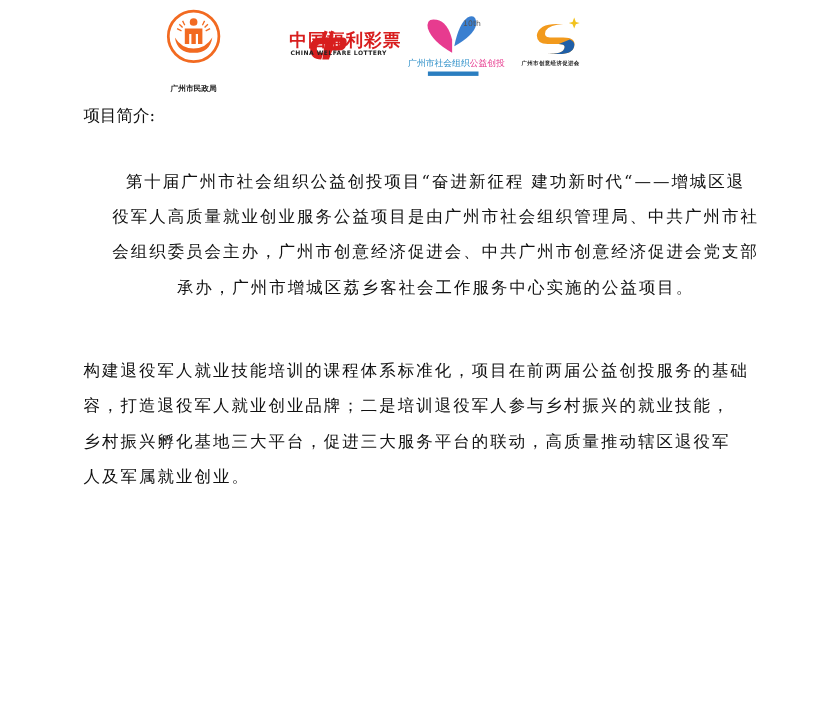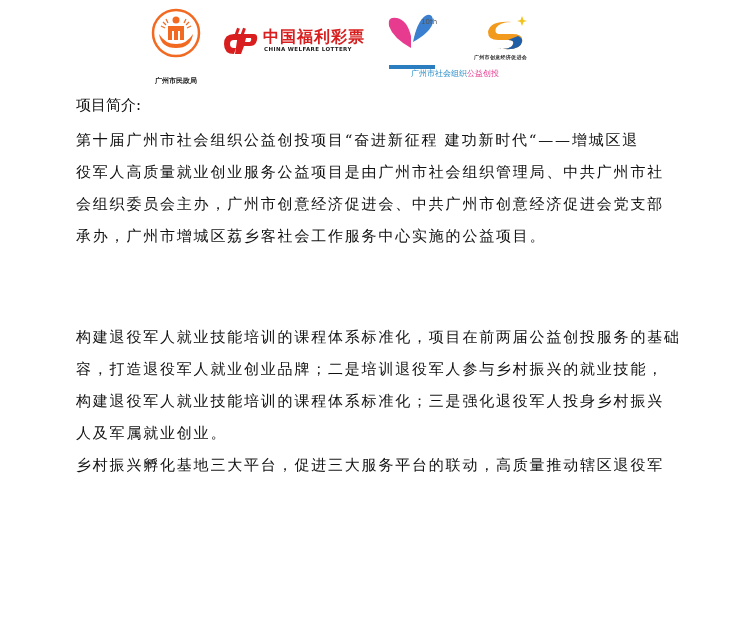--- a/index.html
+++ b/index.html
@@ -2,38 +2,38 @@
 <html><head>
 <meta charset="utf-8">
 <style>
   html, body { margin:0; padding:0; background:#ffffff; }
   body { width:745px; height:643px; position:relative; overflow:hidden;
          font-family:"DejaVu Serif", "Liberation Serif", serif; color:#111; }
   .logos { position:absolute; top:0; left:0; width:745px; height:80px; }
   .logo { position:absolute; }
   .logo-minzheng { left:146px; top:8px; width:60px; height:62px; text-align:center; }
   .logo-minzheng .cap { font-family:"DejaVu Sans", sans-serif; font-size:7px; font-weight:bold; color:#222; margin-top:14px; }
-  .logo-lottery { left:220px; top:24px; width:155px; height:34px; }
+  .logo-lottery { left:220px; top:24px; width:155px; height:34px;text-align:center; }
   .lottery-cn { position:absolute; left:43px; top:3px; font-family:"DejaVu Sans", sans-serif; font-size:16px; font-weight:bold; color:#d81e1e; letter-spacing:1px; }
   .lottery-en { position:absolute; left:44px; top:22px; font-family:"DejaVu Sans", sans-serif; font-size:5.5px; font-weight:bold; color:#222; letter-spacing:0.4px; }
   .logo-chuangtou { left:371px; top:8px; width:95px; height:62px; }
-  .ct-text { position:absolute; left:0; top:60px; font-family:"DejaVu Sans", sans-serif; font-size:8px; color:#2a8ec8; white-space:nowrap;margin-left:40px; }
+  .ct-text { position:absolute; left:0; top:44px; font-family:"DejaVu Sans", sans-serif; font-size:8px; color:#2a8ec8; white-space:nowrap; }
   .ct-text .pink { color:#e73b8f; }
   .ct-bar { position:absolute; left:18px; top:57px; width:46px; height:4px; background:#2a7ec0; }
   .ct-ten { position:absolute; left:50px; top:10px; font-size:7px; color:#555; font-family:"DejaVu Sans", sans-serif; }
   .logo-cy { left:474px; top:14px; width:70px; height:52px; }
   .cy-text { position:absolute; left:0; top:40px; font-family:"DejaVu Sans", sans-serif; font-size:5px; font-weight:bold; color:#222; white-space:nowrap; letter-spacing:0.3px; }
   .logo-lxk { left:545px; top:10px; width:60px; height:60px; }
   .lxk-text { position:absolute; left:3px; top:40px; font-family:"DejaVu Serif", serif; font-size:11px; font-weight:bold; color:#111; white-space:nowrap; font-style:italic; }
   .lxk-sub { position:absolute; left:6px; top:55px; width:48px; height:2px; background:#777; }
 
   .content { position:absolute; left:76px; top:95px; width:640px; }
   .heading { font-size:15px; line-height:20px; margin:0; }
   .para { font-size:15px; line-height:32px; letter-spacing:1.8px; margin:0; }
-  .p1 { position:absolute; left:0; top:29px; width:640px; }
+  .p1 { position:absolute; left:0; top:54px; width:640px;text-align:center; }
   .p2 { position:absolute; left:0; top:226px; width:640px; }
   .line { display:block; white-space:nowrap; height:32px; }
 </style>
 </head>
 <body>
 
 <div class="logos">
 
   <div class="logo logo-minzheng">
     <svg width="50" height="50" viewBox="0 0 50 50">
@@ -94,17 +94,16 @@
   <div class="para p1">
     <span class="line">第十届广州市社会组织公益创投项目“奋进新征程 建功新时代“——增城区退</span>
     <span class="line">役军人高质量就业创业服务公益项目是由广州市社会组织管理局、中共广州市社</span>
     <span class="line">会组织委员会主办，广州市创意经济促进会、中共广州市创意经济促进会党支部</span>
     <span class="line">承办，广州市增城区荔乡客社会工作服务中心实施的公益项目。</span>
   </div>
 
   <div class="para p2">
     <span class="line">构建退役军人就业技能培训的课程体系标准化，项目在前两届公益创投服务的基础</span>
     <span class="line">容，打造退役军人就业创业品牌；二是培训退役军人参与乡村振兴的就业技能，</span>
-    <span class="line">构建退役军人就业技能培训的课程体系标准化；三是强化退役军人投身乡村振兴</span>
+    <span class="line">乡村振兴孵化基地三大平台，促进三大服务平台的联动，高质量推动辖区退役军</span>
     <span class="line">人及军属就业创业。</span>
-    <span class="line">乡村振兴孵化基地三大平台，促进三大服务平台的联动，高质量推动辖区退役军</span>
   </div>
 </div>
 
 </body></html>

